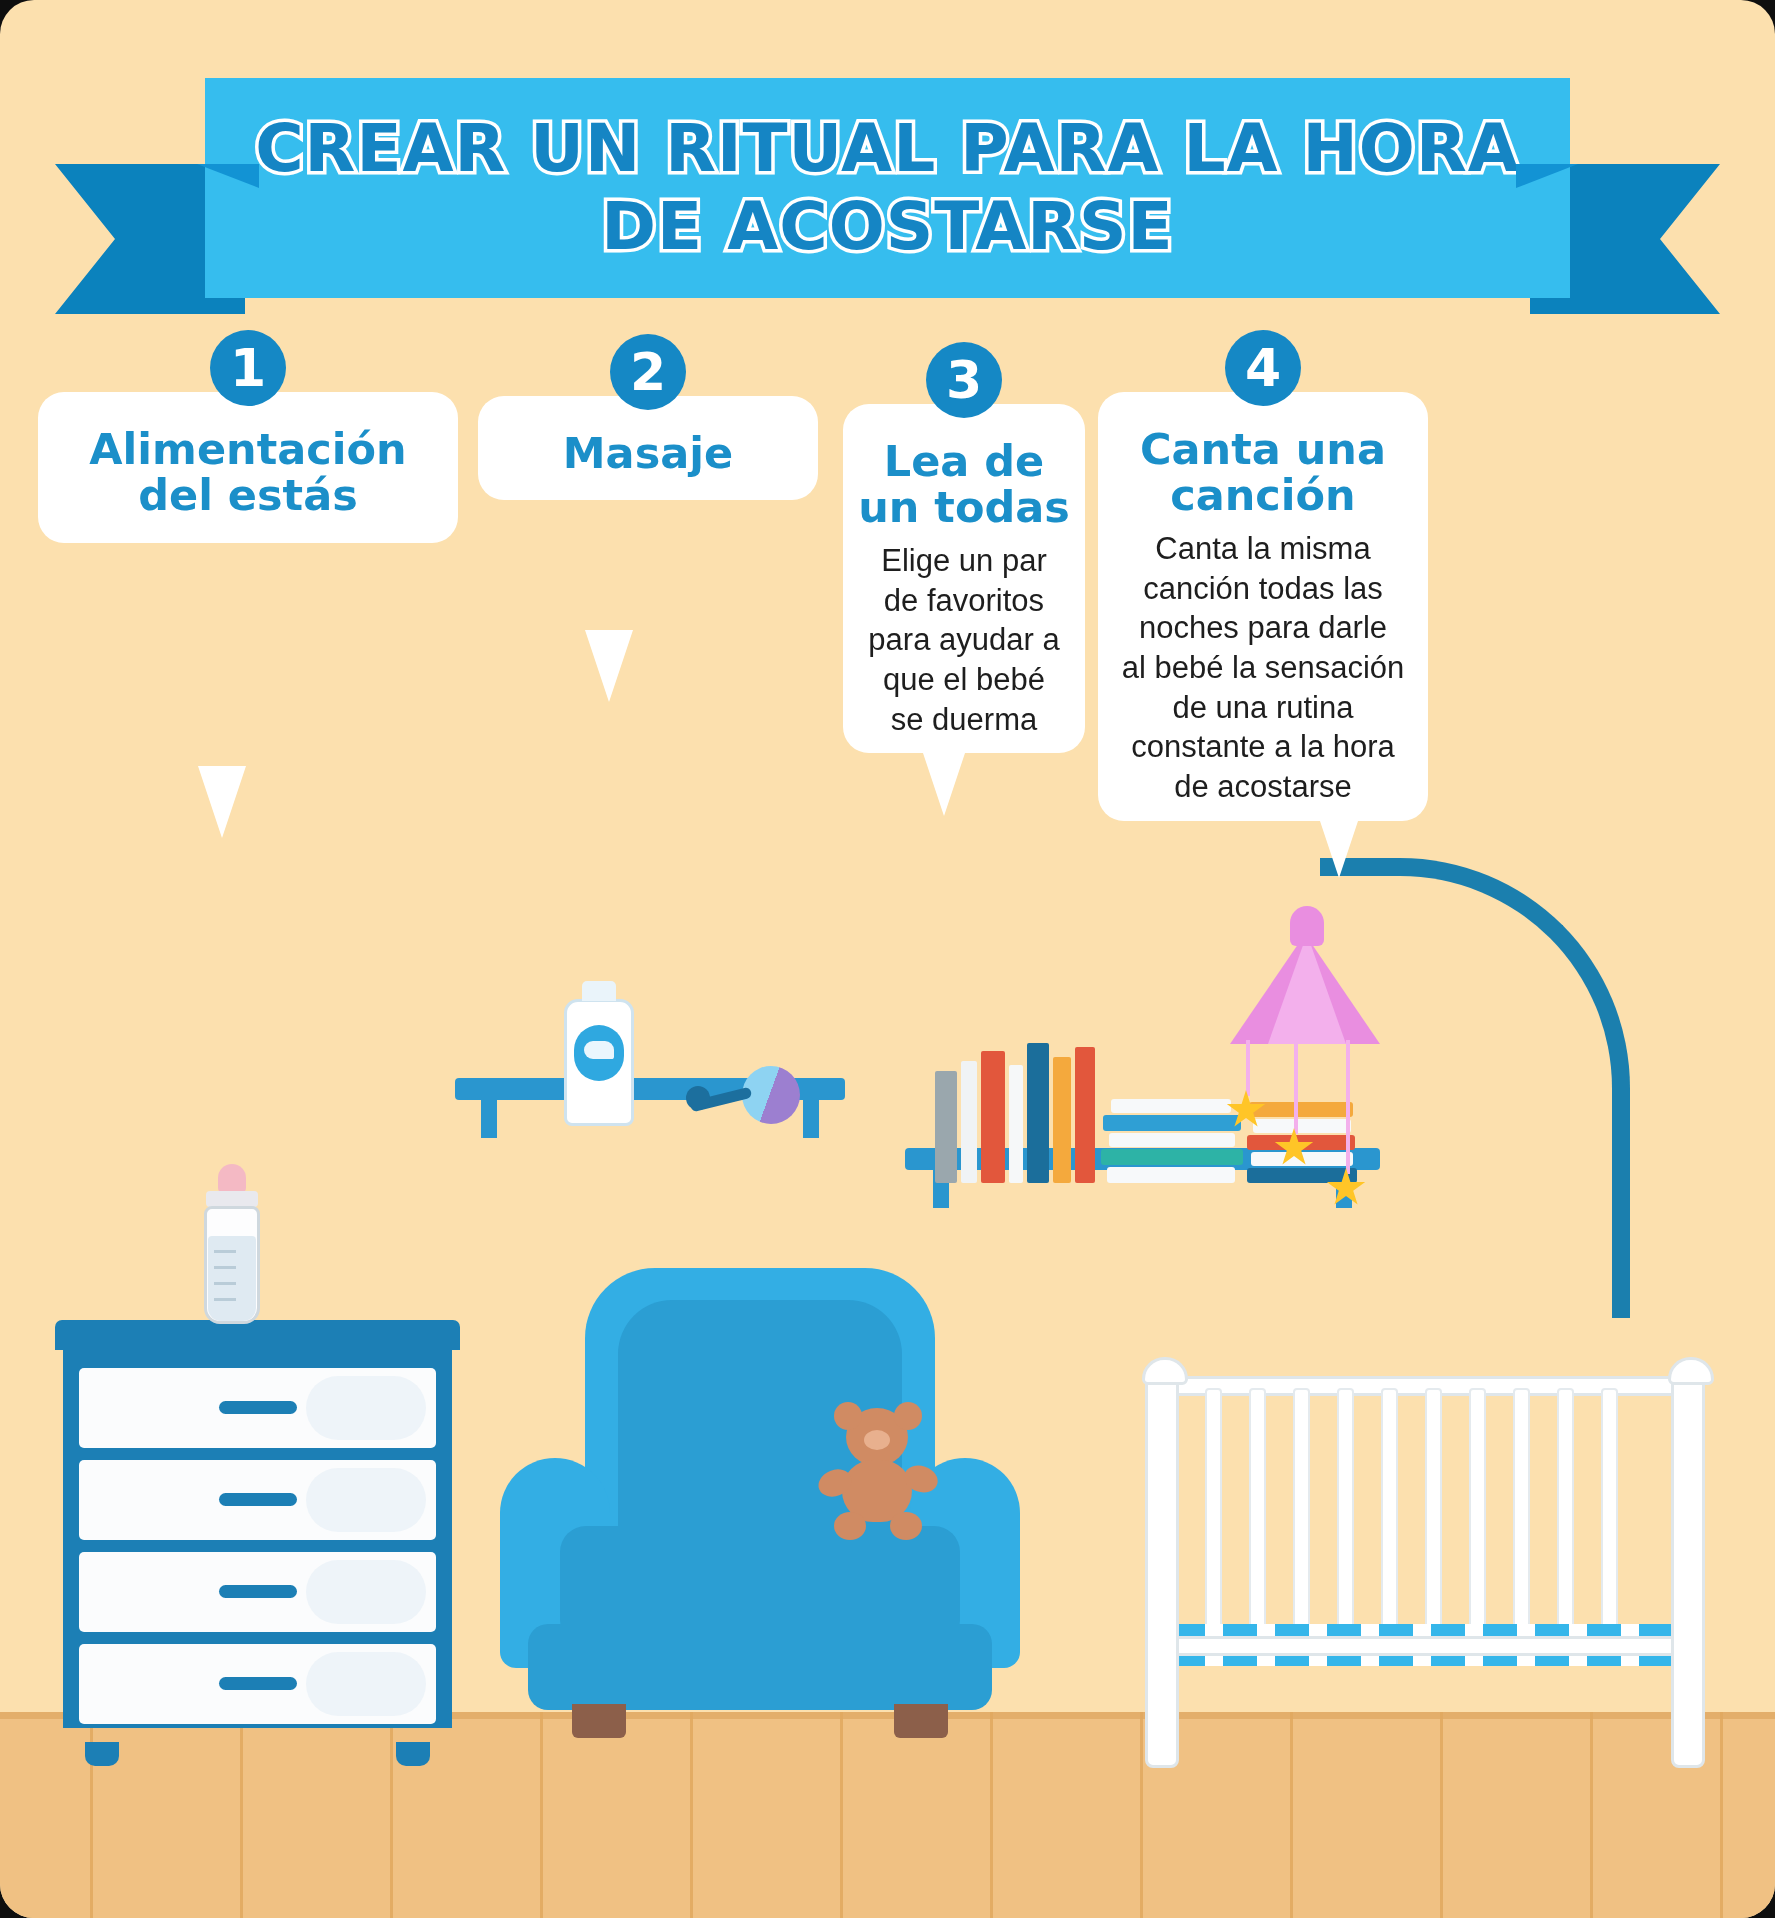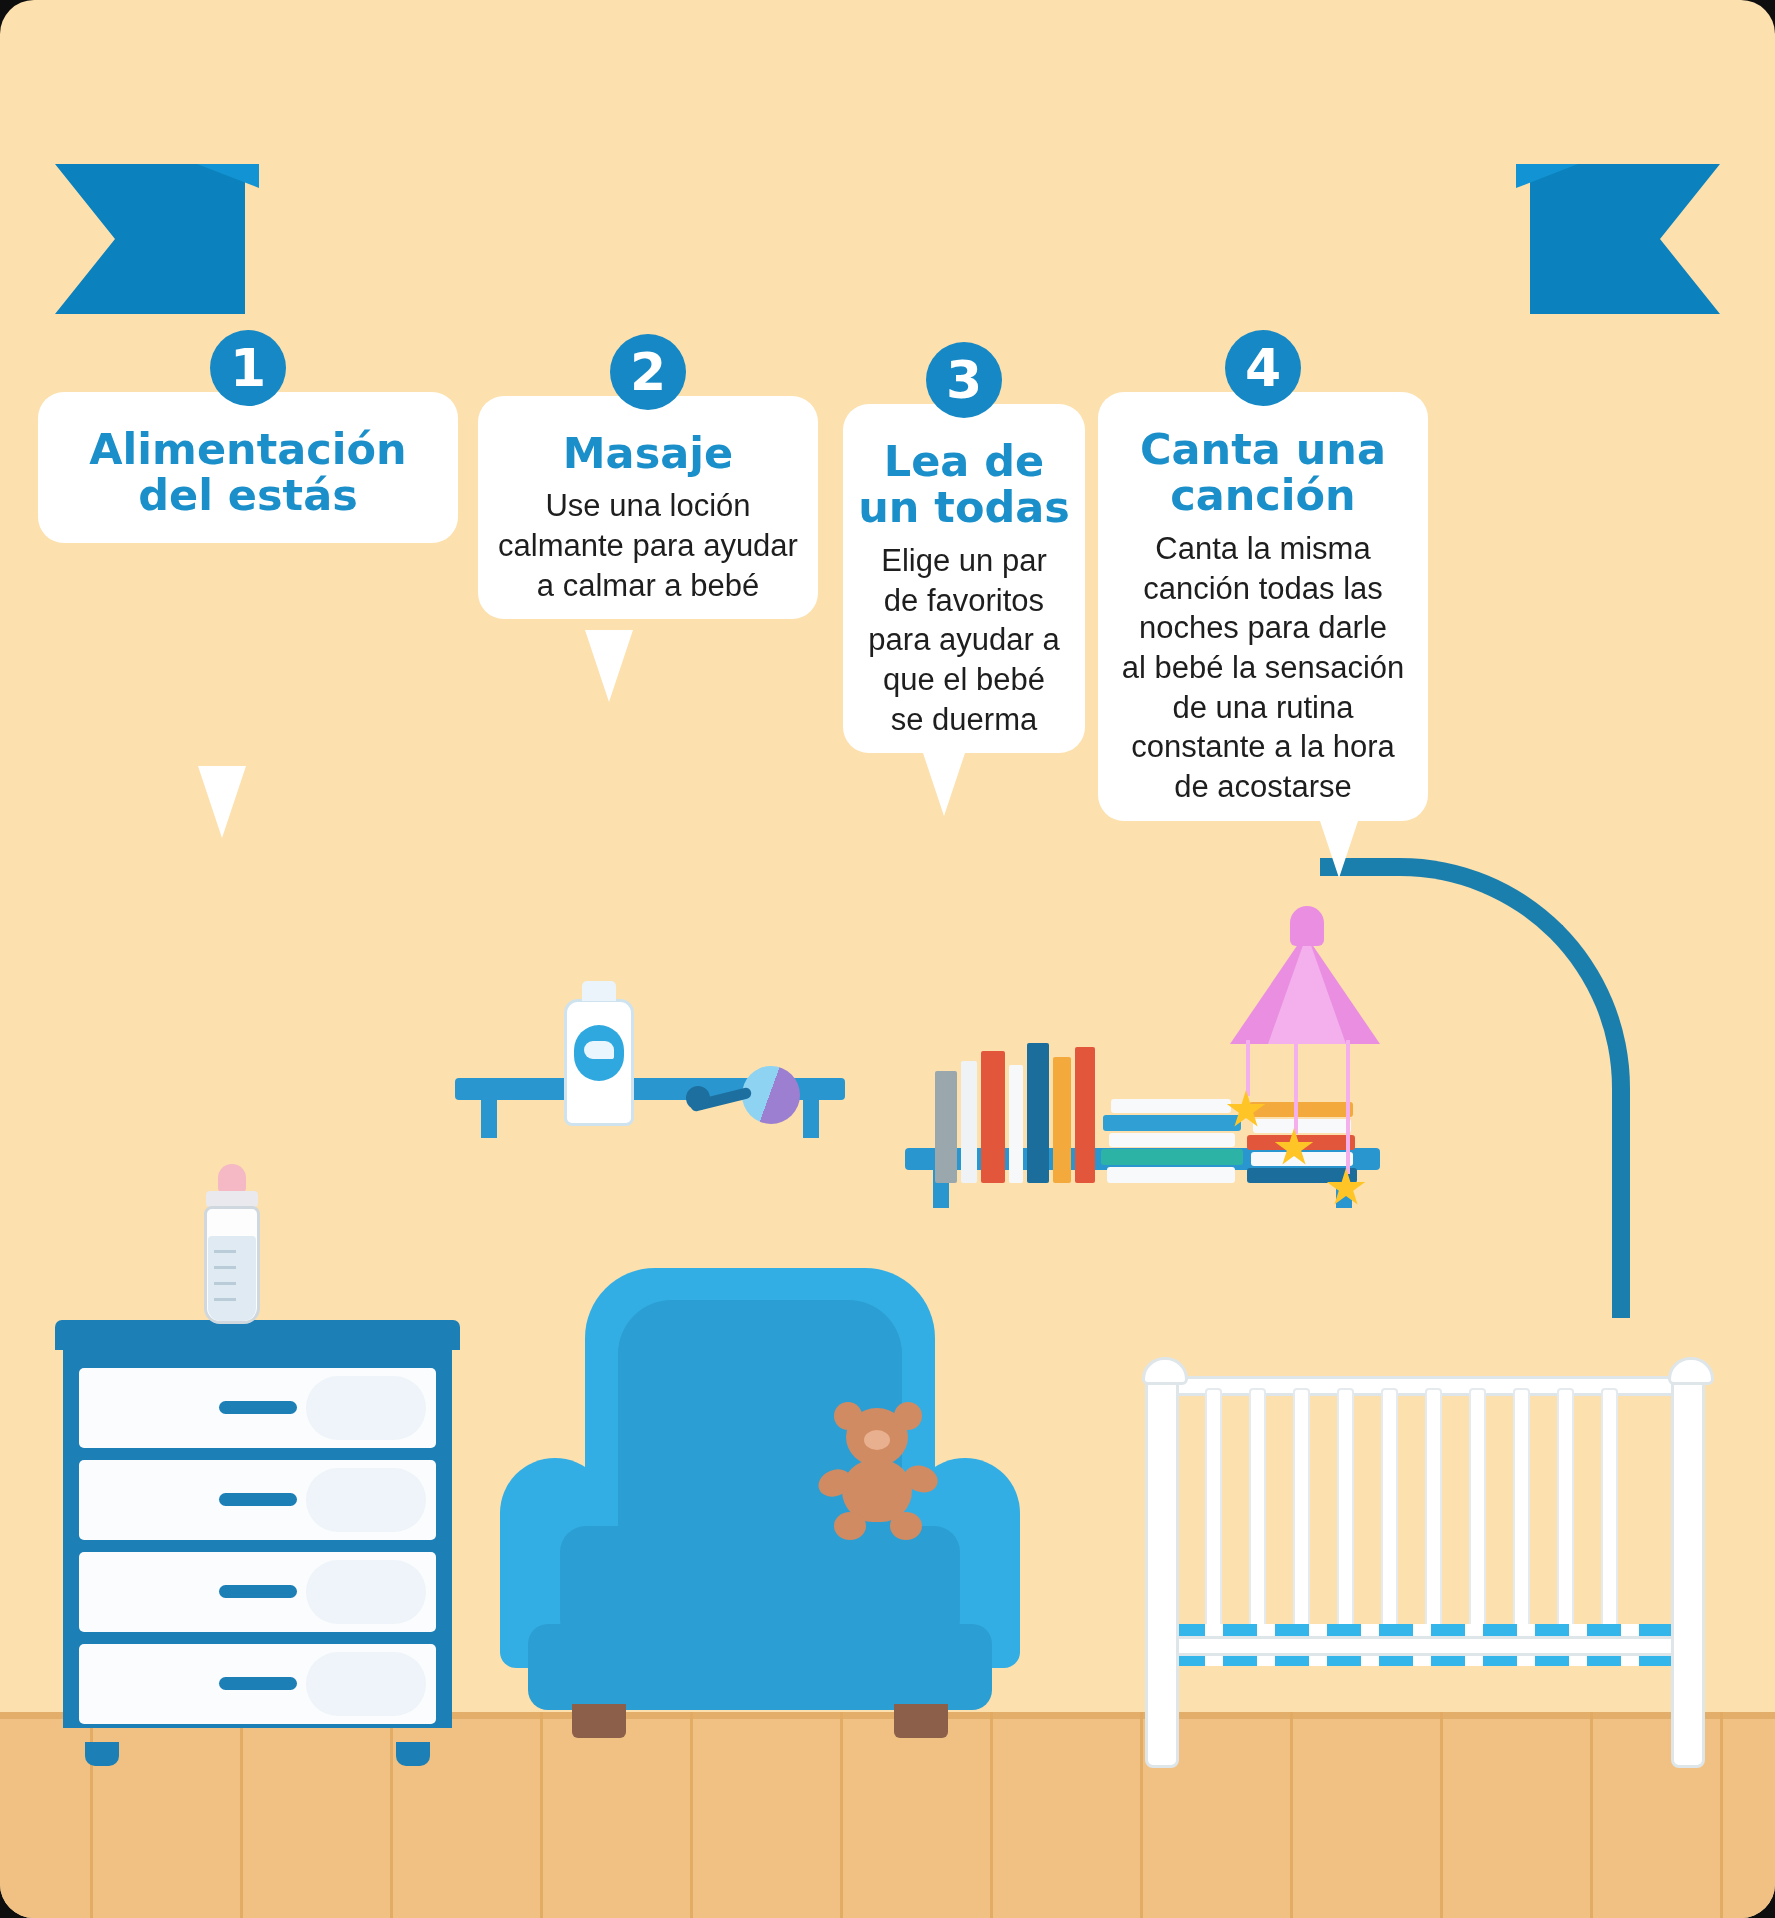--- a/index.html
+++ b/index.html
@@ -212,20 +212,24 @@
       <div class="plank" style="left:1140px"></div>
     <div class="plank" style="left:1290px"></div>
       <div class="plank" style="left:1440px"></div>
     <div class="plank" style="left:1590px"></div>
       <div class="plank" style="left:1720px"></div>
   </div>
 
   <div class="ribbon-wrap">
     <div class="ribbon-tail left"></div>
     <div class="ribbon-tail right"></div>
+    <div class="ribbon-main">
+      <div class="ribbon-title">CREAR UN RITUAL PARA LA
+HORA DE ACOSTARSE</div>
+    </div>
     <div class="ribbon-fold left"></div>
     <div class="ribbon-fold right"></div>
   </div>
 
   <div class="art dresser">
     <div class="body"></div>
       <div class="top"></div>
     <div class="drawer" style="top:48px">
         <div class="sheen"></div>
         <div class="handle"></div>
@@ -365,23 +369,20 @@
   <div class="card" id="card1">
     <div class="badge">1</div>
     <h3>Alimentación
 del estás</h3>
   </div>
   <div class="tail" id="tail1"></div>
 
   <div class="card" id="card2">
     <div class="badge">2</div>
     <h3>Masaje</h3>
-    <p>Use una loción
-calmante para ayudar
-a calmar a bebé</p>
   </div>
   <div class="tail" id="tail2"></div>
 
   <div class="card" id="card3">
     <div class="badge">3</div>
     <h3>Lea de
 un todas</h3>
     <p>Elige un par
 de favoritos
 para ayudar a

